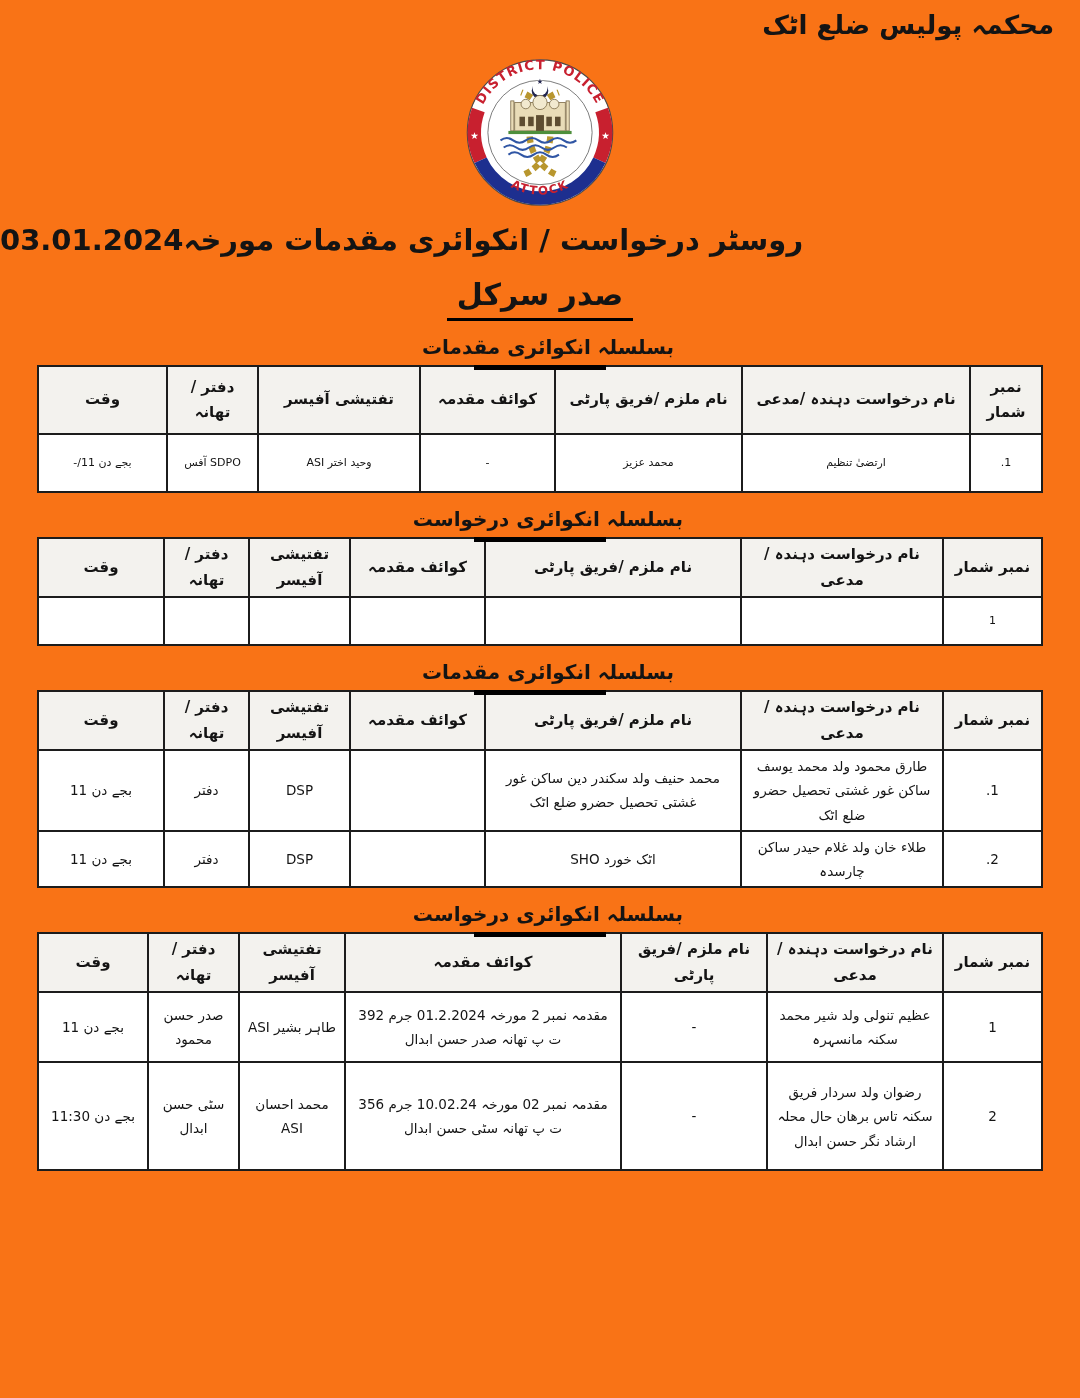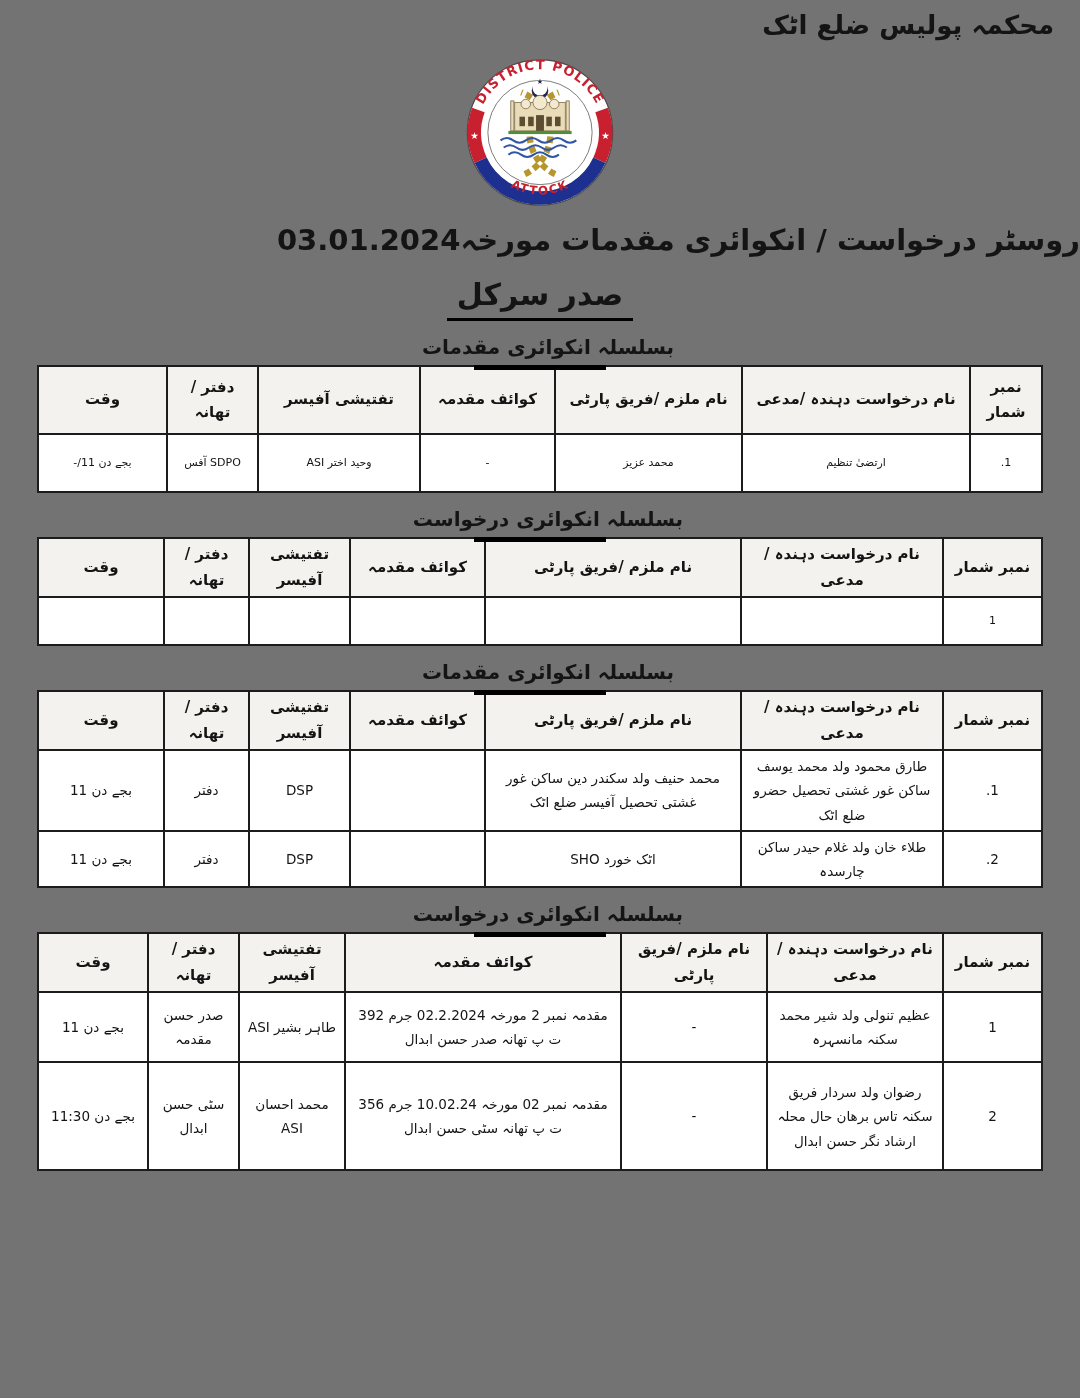--- a/index.html
+++ b/index.html
@@ -1,27 +1,27 @@
 <!DOCTYPE html>
 <html><head>
 <meta charset="utf-8">
 <style>
   html,body{margin:0;padding:0;}
   body{
     width:1080px;height:1398px;background:#ffffff;color:#141414;
     font-family:"DejaVu Sans",sans-serif;position:relative;overflow:hidden;
   }
-  .sheet{position:relative;width:1080px;height:1398px;background:#737373;}
+  .sheet{position:relative;width:1080px;height:1398px;background:#f97316;}
   .corner-note{
     position:absolute;top:10px;right:26px;font-size:26px;font-weight:bold;
     direction:rtl;letter-spacing:0.5px;
   }
   .logo-wrap{text-align:center;padding-top:58px;}
   .doc-title{
-    direction:rtl;text-align:right;font-size:29px;font-weight:bold;margin-top:12px;
+    direction:rtl;text-align:left;font-size:29px;font-weight:bold;margin-top:12px;
   }
   .section-heading{direction:rtl;text-align:center;margin-top:20px;}
   .section-heading .hd{
     display:inline-block;font-size:30px;font-weight:bold;
     border-bottom:3px solid #000;padding:0 10px 6px 10px;
   }
   .sub-heading{
     direction:rtl;text-align:center;font-size:20px;font-weight:bold;margin-top:14px;padding-left:16px;
   }
   .topbar{width:132px;height:5px;background:#000;margin:6px auto -5px auto;position:relative;z-index:2;}
@@ -182,21 +182,21 @@
       <th>نام درخواست دہندہ /مدعی</th>
       <th>نام ملزم /فریق پارٹی</th>
       <th>کوائف مقدمہ</th>
       <th>تفتیشی آفیسر</th>
       <th>دفتر /تھانہ</th>
       <th>وقت</th>
     </tr>
     <tr class="r1">
       <td>1.</td>
       <td>طارق محمود ولد محمد یوسف ساکن غور غشتی تحصیل حضرو ضلع اٹک</td>
-      <td>محمد حنیف ولد سکندر دین ساکن غور غشتی تحصیل آفیسر ضلع اٹک</td>
+      <td>محمد حنیف ولد سکندر دین ساکن غور غشتی تحصیل حضرو ضلع اٹک</td>
       <td></td>
       <td>DSP</td>
       <td>دفتر</td>
       <td>بجے دن 11</td>
     </tr>
     <tr class="r2">
       <td>2.</td>
       <td>طلاء خان ولد غلام حیدر ساکن چارسدہ</td>
       <td>اٹک خورد SHO</td>
       <td></td>
@@ -227,23 +227,23 @@
       <th>نام ملزم /فریق پارٹی</th>
       <th>کوائف مقدمہ</th>
       <th>تفتیشی آفیسر</th>
       <th>دفتر /تھانہ</th>
       <th>وقت</th>
     </tr>
     <tr class="r1">
       <td>1</td>
       <td>عظیم تنولی ولد شیر محمد سکنہ مانسہرہ</td>
       <td>-</td>
-      <td>مقدمہ نمبر 2 مورخہ 02.2.2024 جرم 392 ت پ تھانہ صدر حسن ابدال</td>
+      <td>مقدمہ نمبر 2 مورخہ 01.2.2024 جرم 392 ت پ تھانہ صدر حسن ابدال</td>
       <td>طاہر بشیر ASI</td>
-      <td>صدر حسن مقدمہ</td>
+      <td>صدر حسن محمود</td>
       <td>بجے دن 11</td>
     </tr>
     <tr class="r2">
       <td>2</td>
       <td>رضوان ولد سردار فریق سکنہ تاس برھان حال محلہ ارشاد نگر حسن ابدال</td>
       <td>-</td>
       <td>مقدمہ نمبر 02 مورخہ 10.02.24 جرم 356 ت پ تھانہ سٹی حسن ابدال</td>
       <td>محمد احسان ASI</td>
       <td>سٹی حسن ابدال</td>
       <td>بجے دن 11:30</td>

